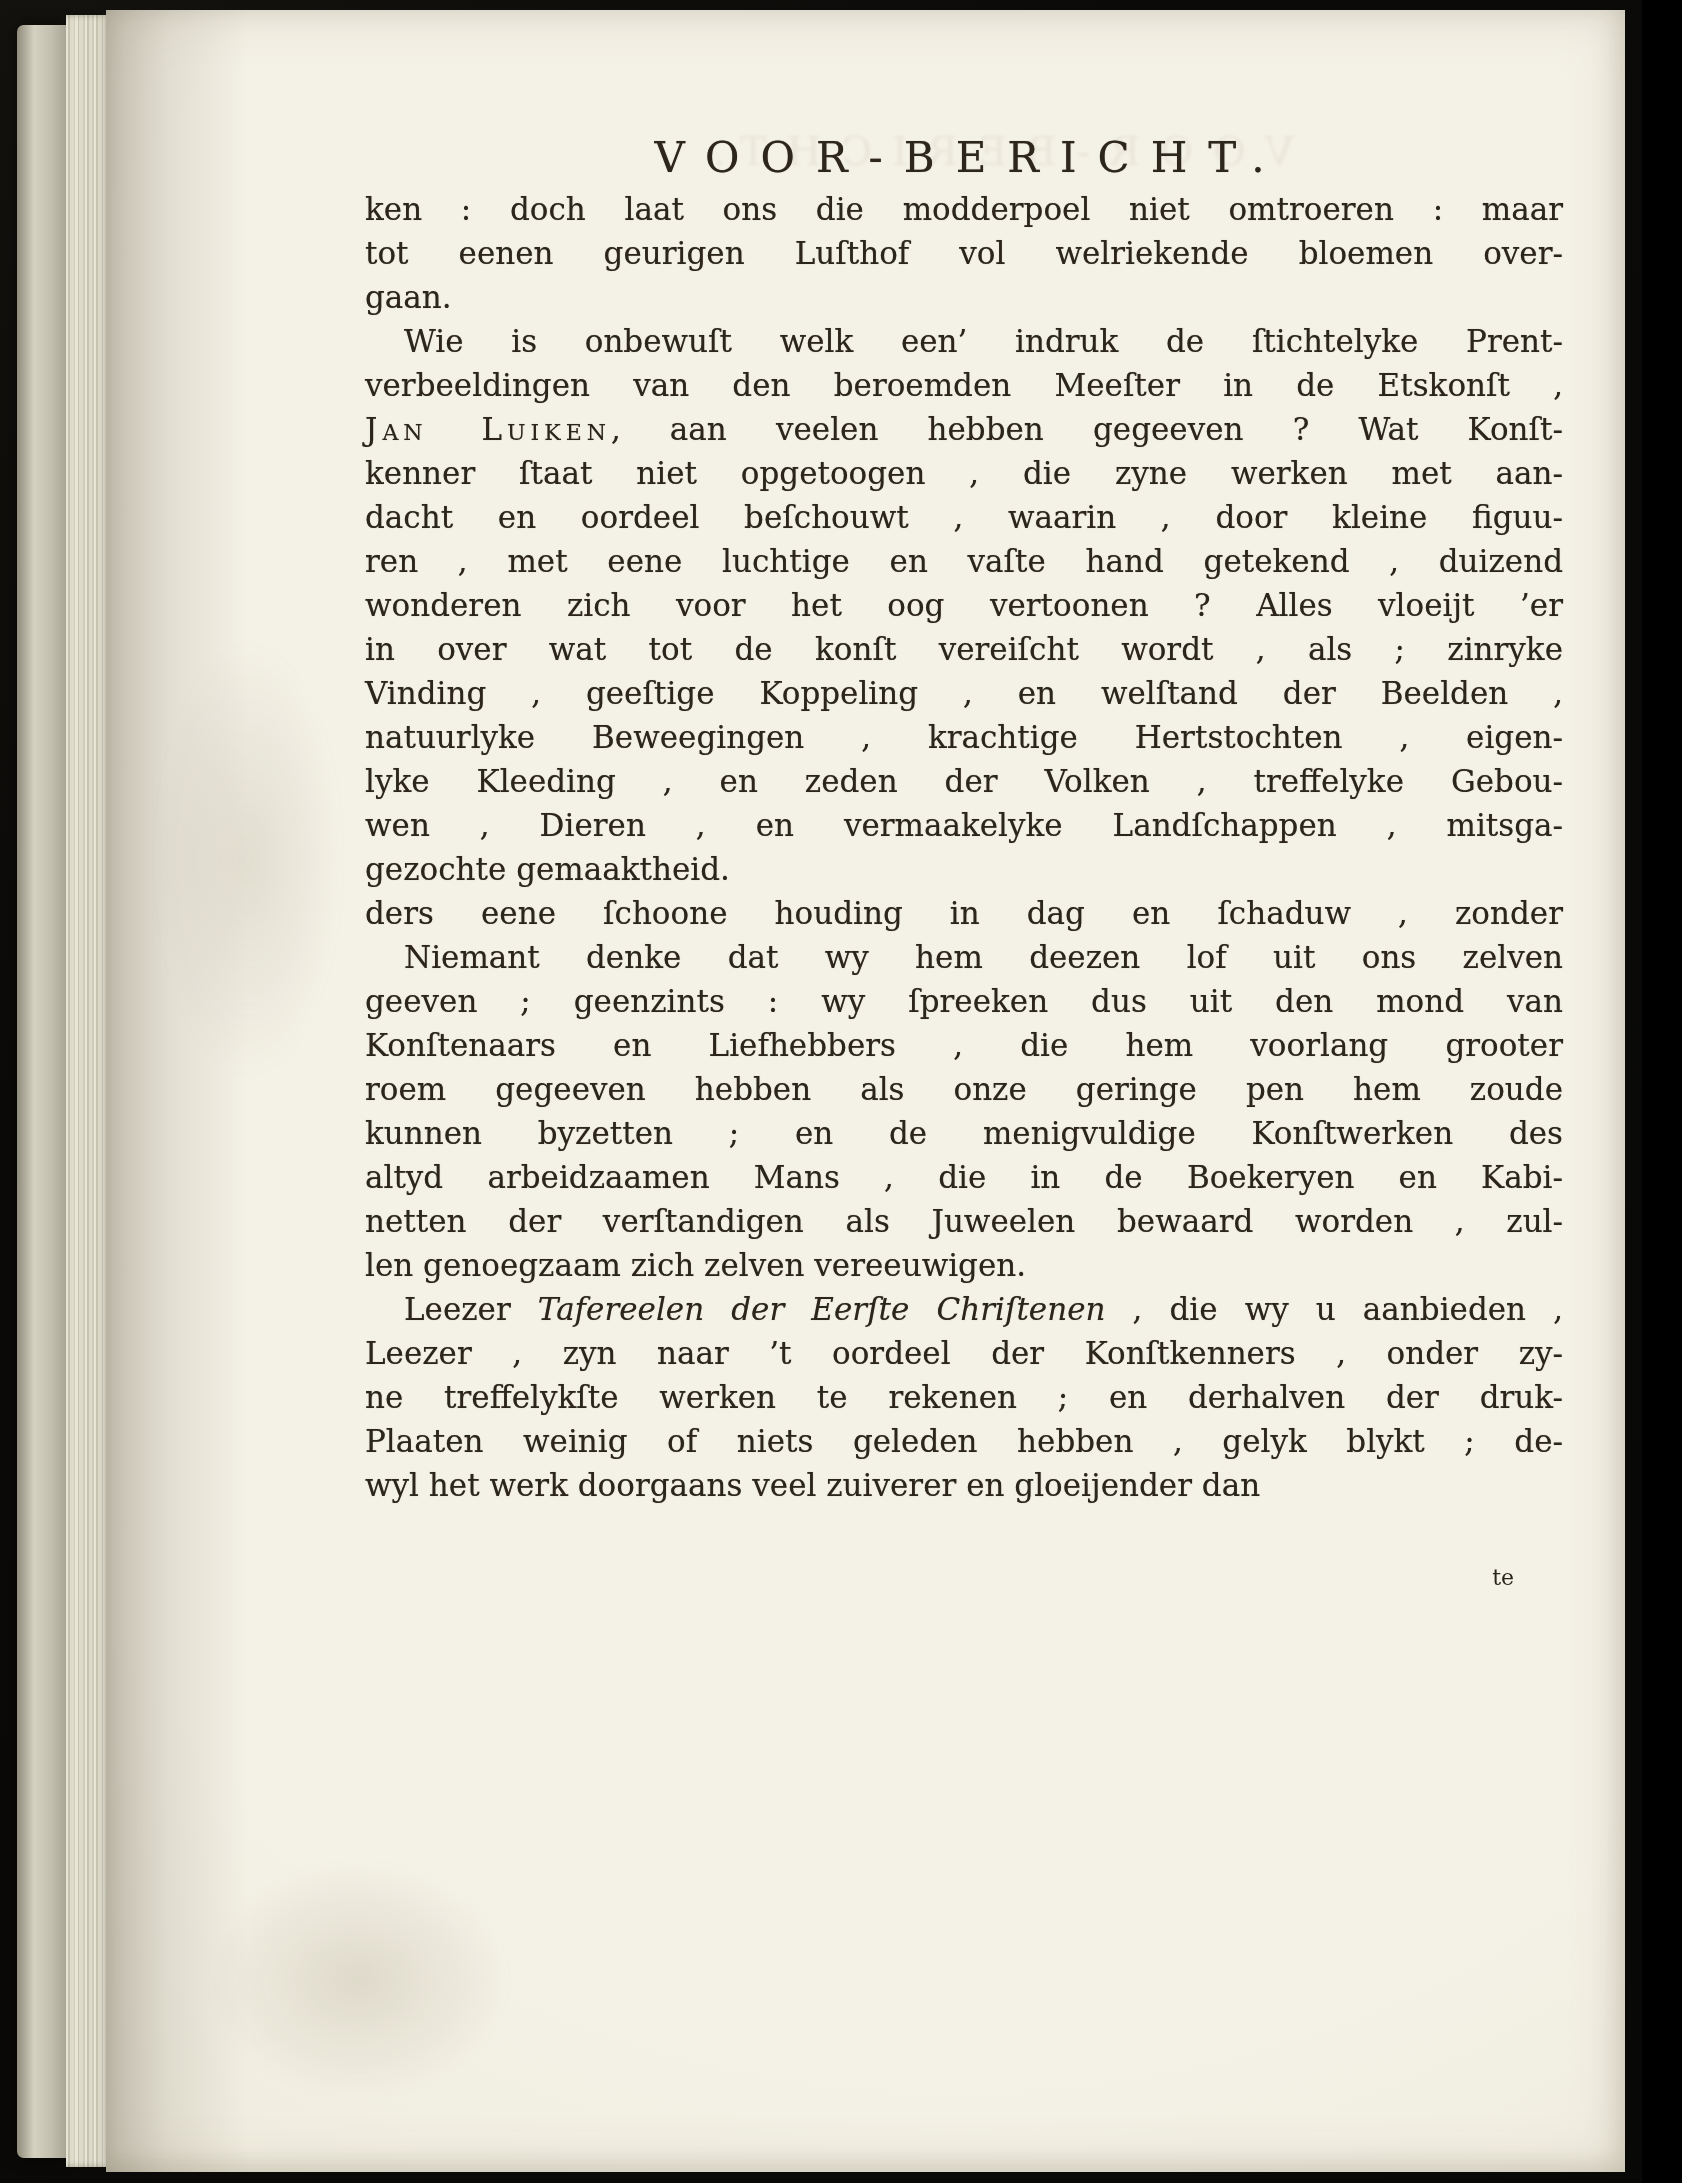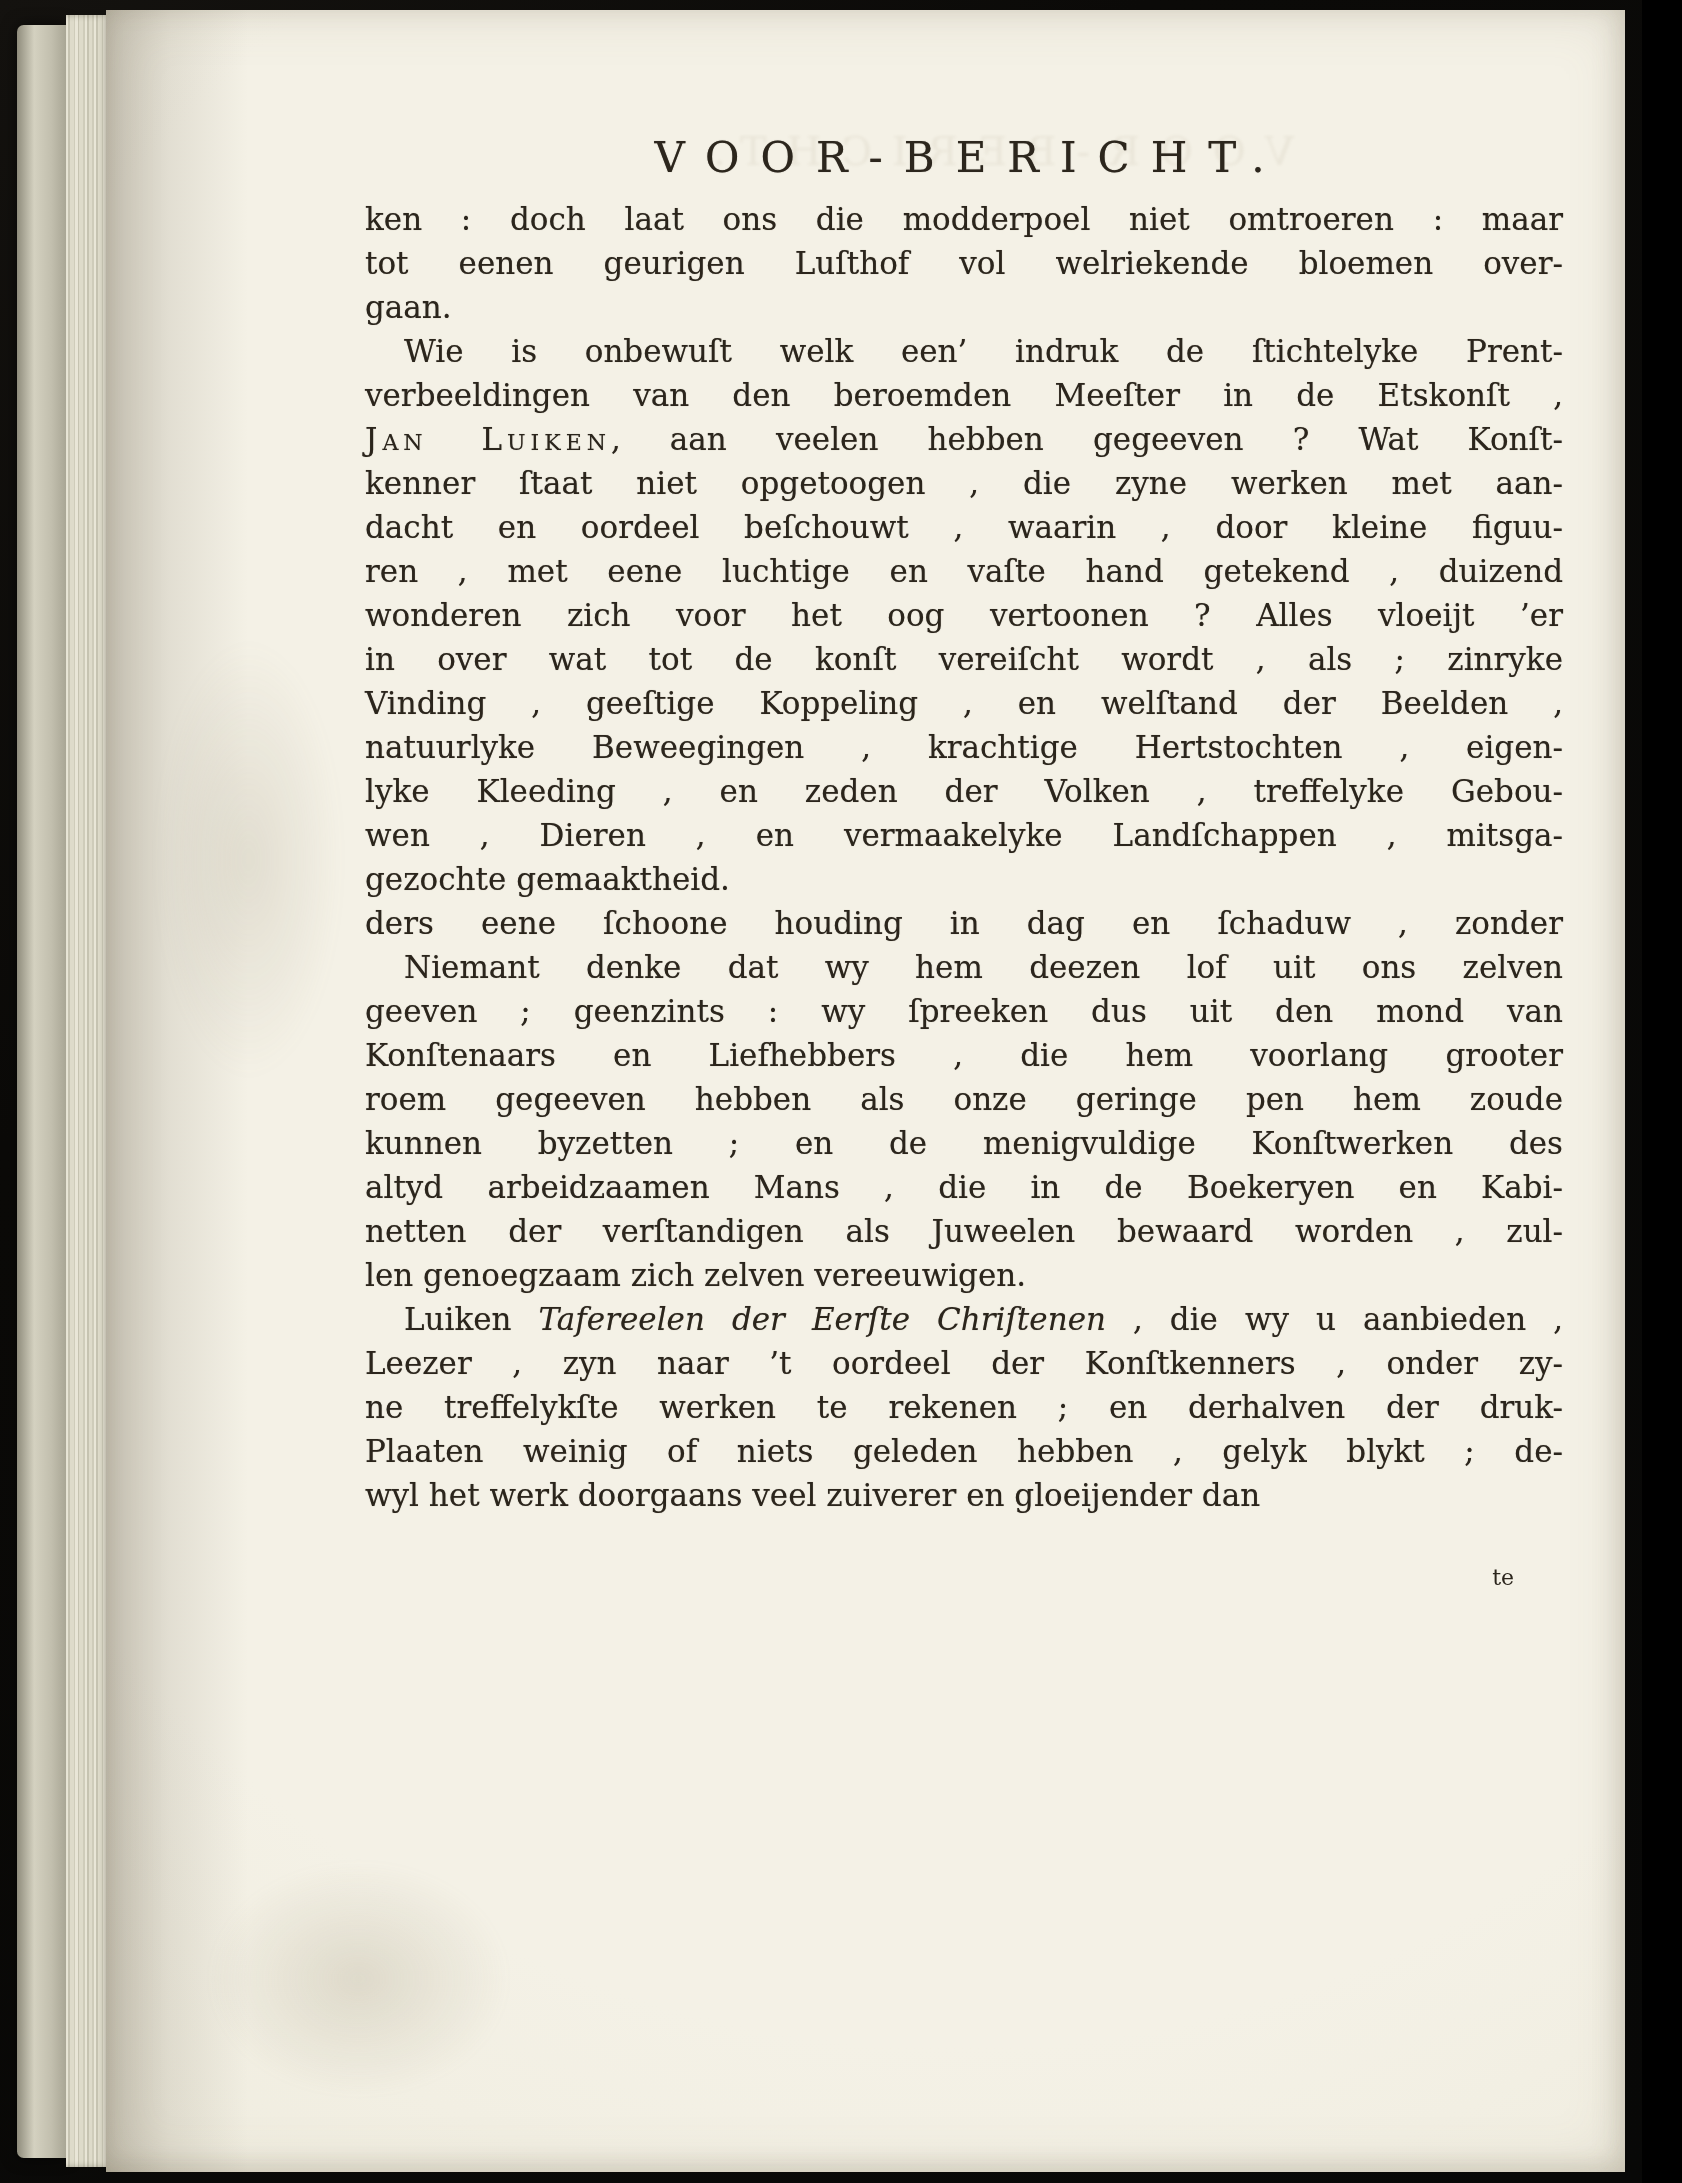--- a/index.html
+++ b/index.html
@@ -58,21 +58,21 @@
   }
   .ghost-heading {
     position:absolute; left:286px; top:118px; width:1203px;
     text-align:center; font-size:40px; letter-spacing:0.5em;
     color:#7a6a48; opacity:.08; filter:blur(1.7px);
     transform:scaleX(-1);
     white-space:nowrap;
     pointer-events:none;
   }
   .text-block {
-    position:absolute; left:259px; top:187px; width:1198px;
+    position:absolute; left:259px; top:177px; width:1198px;
     font-size:31px; line-height:44px; color:#2b251c;
     text-shadow:0 0 0.8px rgba(43,37,28,.45);
   }
   .line { text-align:justify; text-align-last:justify; }
   .line.last { text-align-last:left; }
   .paragraph.indent .line:first-child { text-indent:39px; }
   .seg {}
   .italic { font-style:italic; }
   .spaced-caps { font-variant:small-caps; letter-spacing:0.16em; }
   .catchword {
@@ -119,21 +119,21 @@
           <div class="line"><span class="seg">Niemant denke dat wy hem deezen lof uit ons zelven</span></div>
           <div class="line"><span class="seg">geeven ;  geenzints :  wy ſpreeken dus uit den mond van</span></div>
           <div class="line"><span class="seg">Konſtenaars en Liefhebbers ,  die hem voorlang grooter</span></div>
           <div class="line"><span class="seg">roem gegeeven hebben als onze geringe pen hem zoude</span></div>
           <div class="line"><span class="seg">kunnen byzetten ;  en de menigvuldige Konſtwerken des</span></div>
           <div class="line"><span class="seg">altyd arbeidzaamen Mans ,  die in de Boekeryen en Kabi-</span></div>
           <div class="line"><span class="seg">netten der verſtandigen als Juweelen bewaard worden , zul-</span></div>
           <div class="line last"><span class="seg">len genoegzaam zich zelven vereeuwigen.</span></div>
         </div>
         <div class="paragraph indent">
-          <div class="line"><span class="seg">Luiken </span><span class="seg italic">Tafereelen der Eerſte Chriſtenen</span><span class="seg"> , die wy u aanbieden ,</span></div>
+          <div class="line"><span class="seg">Leezer </span><span class="seg italic">Tafereelen der Eerſte Chriſtenen</span><span class="seg"> , die wy u aanbieden ,</span></div>
           <div class="line"><span class="seg">Leezer ,  zyn naar ’t oordeel der Konſtkenners ,  onder zy-</span></div>
           <div class="line"><span class="seg">ne treffelykſte werken te rekenen ;  en derhalven der druk-</span></div>
           <div class="line"><span class="seg">Plaaten weinig of niets geleden hebben ,  gelyk blykt ;  de-</span></div>
           <div class="line last"><span class="seg">wyl het werk doorgaans veel zuiverer en gloeijender dan</span></div>
         </div>
       </div>
     <div class="catchword">te</div>
 
   </div>
 </div>

